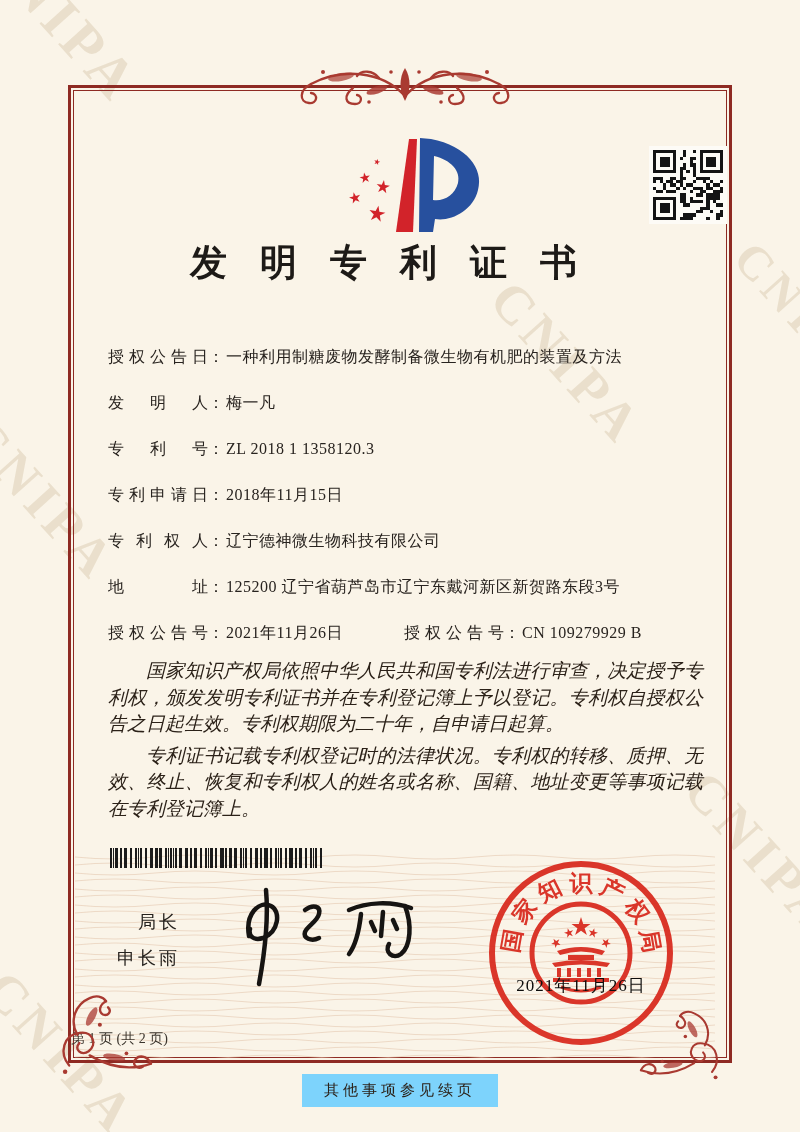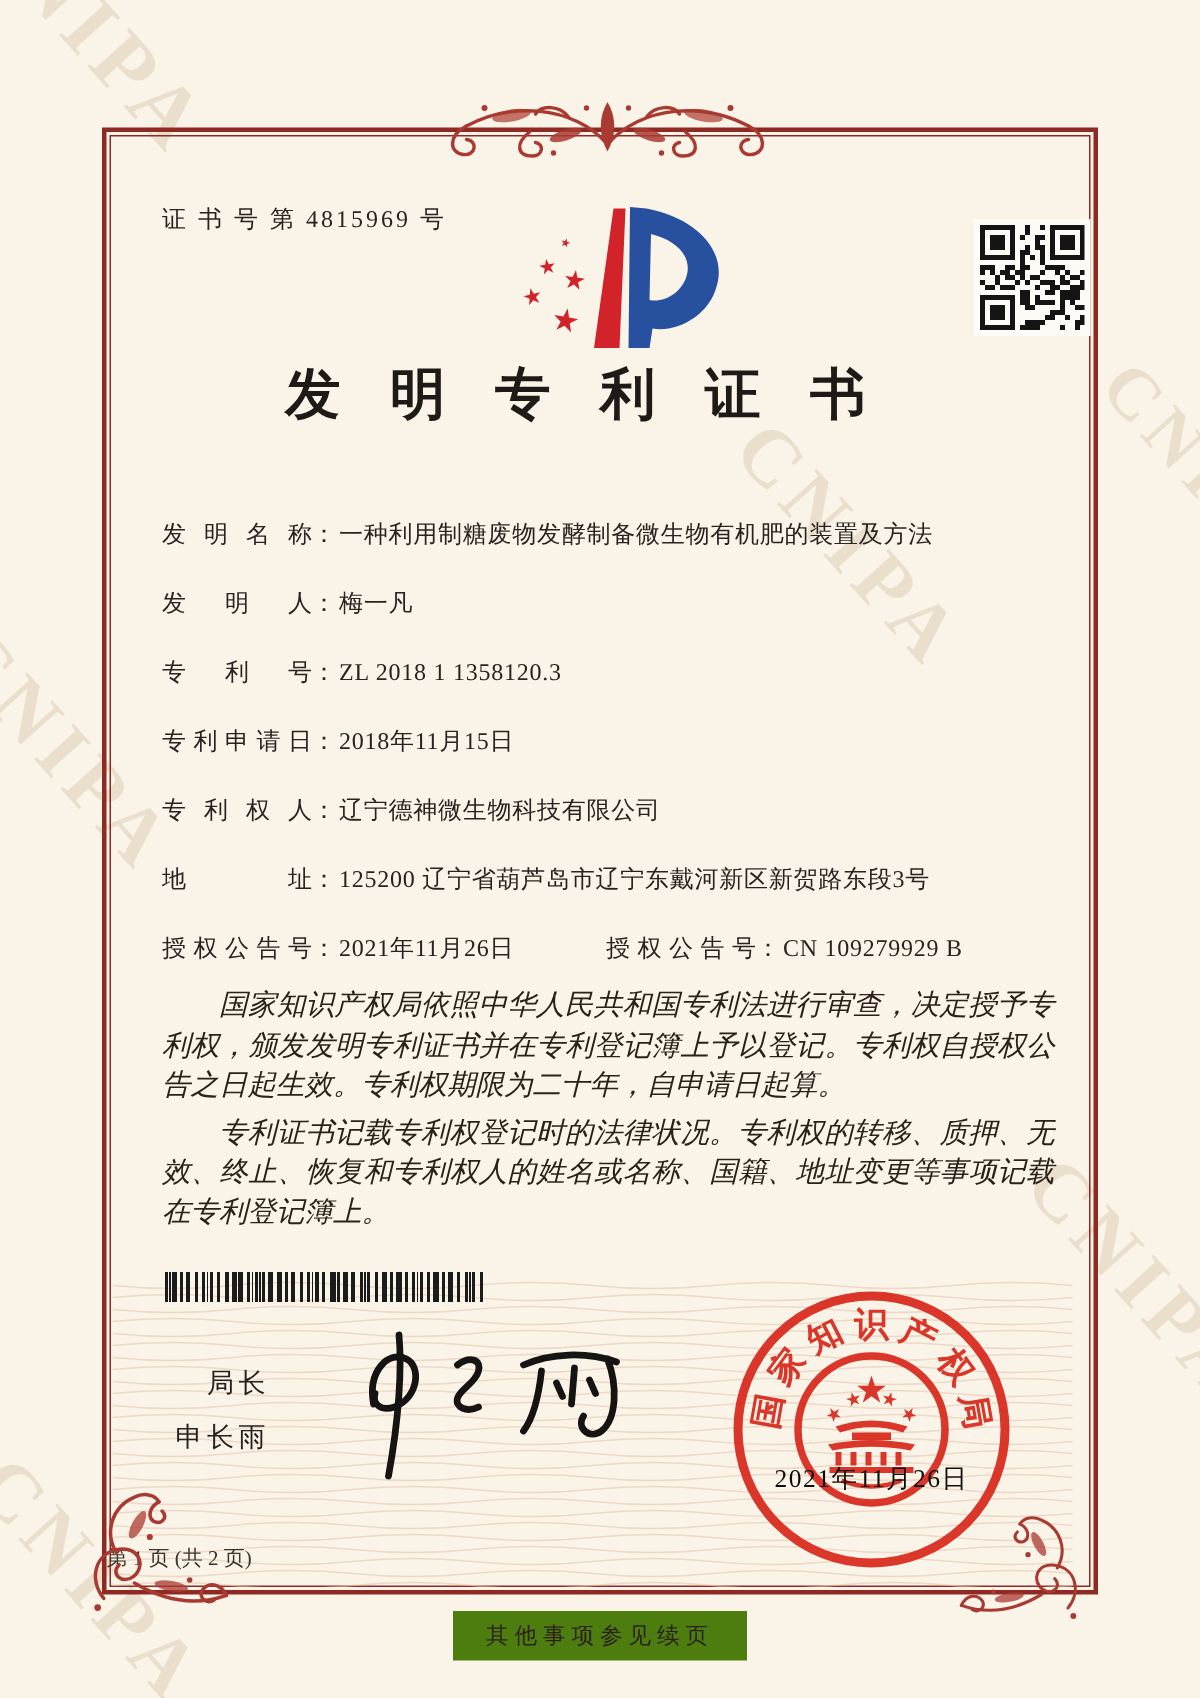--- a/index.html
+++ b/index.html
@@ -100,21 +100,21 @@
 
   .page-info{position:absolute;left:0;right:0;top:942px;font-size:14px;color:#3a342c;z-index:2;}
 
   .ornament{position:absolute;z-index:4;pointer-events:none;}
   .orn-top{left:283px;top:60px;width:244px;height:50px;}
   .orn-bl{left:52px;top:992px;width:108px;height:92px;}
   .orn-br{left:624px;top:1008px;width:112px;height:80px;transform:scaleX(-1);}
 
   .continuation{
     position:absolute;left:50%;top:1074px;transform:translateX(-50%);
-    background:#4d7c0f;padding:7px 22px;font-size:15px;letter-spacing:4px;
+    background:#7dd3fc;padding:7px 22px;font-size:15px;letter-spacing:4px;
     color:#2b2118;z-index:2;
   }
 
   .flourish-stroke{stroke:var(--ornament_red);fill:none;stroke-width:2.3;stroke-linecap:round;}
   .flourish-fill{fill:var(--ornament_red);}
   .seal-ring-char{font-size:23px;font-weight:bold;fill:var(--seal_red);
     font-family:"Liberation Serif",serif;text-anchor:middle;dominant-baseline:central;}
 </style>
 </head>
 <body>
@@ -188,21 +188,20 @@
       <path d="M0 147 q 40 4 80 0 t 80 0 t 80 0 t 80 0 t 80 0 t 80 0 t 80 0 t 80 0"></path>
       <path d="M0 155 q 40 -4 80 0 t 80 0 t 80 0 t 80 0 t 80 0 t 80 0 t 80 0 t 80 0"></path>
       <path d="M0 163 q 40 4 80 0 t 80 0 t 80 0 t 80 0 t 80 0 t 80 0 t 80 0 t 80 0"></path>
       <path d="M0 171 q 40 -4 80 0 t 80 0 t 80 0 t 80 0 t 80 0 t 80 0 t 80 0 t 80 0"></path>
       <path d="M0 179 q 40 4 80 0 t 80 0 t 80 0 t 80 0 t 80 0 t 80 0 t 80 0 t 80 0"></path>
       <path d="M0 187 q 40 -4 80 0 t 80 0 t 80 0 t 80 0 t 80 0 t 80 0 t 80 0 t 80 0"></path>
       <path d="M0 195 q 40 4 80 0 t 80 0 t 80 0 t 80 0 t 80 0 t 80 0 t 80 0 t 80 0"></path>
       <path d="M0 203 q 40 -4 80 0 t 80 0 t 80 0 t 80 0 t 80 0 t 80 0 t 80 0 t 80 0"></path>
     </svg>
 
-  <div class="cert-no">证 书 号 第 4815969 号</div>
 
   <svg class="logo" viewBox="0 0 150 104">
     <path d="M66,7 L74,7 L70,100 L53,100 Z" fill="#d2232a"></path>
     <path fill-rule="evenodd" fill="#27509e" d="M77,6 L88,7 C124,14 141,37 135,58 C130,79 107,90 92,87 L90,100 L76,100 Z
          M91,24 C108,28 118,39 115,51 C112,63 100,70 90,68 Z"></path>
     <use href="#star5" fill="#d2232a" transform="translate(34,30) scale(3.2) rotate(15)"></use>
     <use href="#star5" fill="#d2232a" transform="translate(22,46) scale(5.5) rotate(-10)"></use>
     <use href="#star5" fill="#d2232a" transform="translate(40,55) scale(7) rotate(8)"></use>
     <use href="#star5" fill="#d2232a" transform="translate(12,66) scale(6) rotate(-14)"></use>
     <use href="#star5" fill="#d2232a" transform="translate(34,82) scale(8.5) rotate(10)"></use>
@@ -425,21 +424,21 @@
         <rect x="11" y="20" width="1" height="1" fill="#141414"></rect>
         <rect x="16" y="20" width="1" height="1" fill="#141414"></rect>
         <rect x="19" y="20" width="1" height="1" fill="#141414"></rect>
       </svg>
   </div>
 
   <div class="title">发明专利证书</div>
 
   <div class="fields">
     <div class="frow">
-      <span class="flabel">发明名称</span><span class="fcolon">：</span><span class="fvalue">一种利用制糖废物发酵制备微生物有机肥的装置及方法</span>
+      <span class="flabel">授权公告日</span><span class="fcolon">：</span><span class="fvalue">一种利用制糖废物发酵制备微生物有机肥的装置及方法</span>
     </div>
     <div class="frow">
       <span class="flabel">发明人</span><span class="fcolon">：</span><span class="fvalue">梅一凡</span>
     </div>
     <div class="frow">
       <span class="flabel">专利号</span><span class="fcolon">：</span><span class="fvalue">ZL 2018 1 1358120.3</span>
     </div>
     <div class="frow">
       <span class="flabel">专利申请日</span><span class="fcolon">：</span><span class="fvalue">2018年11月15日</span>
     </div>

